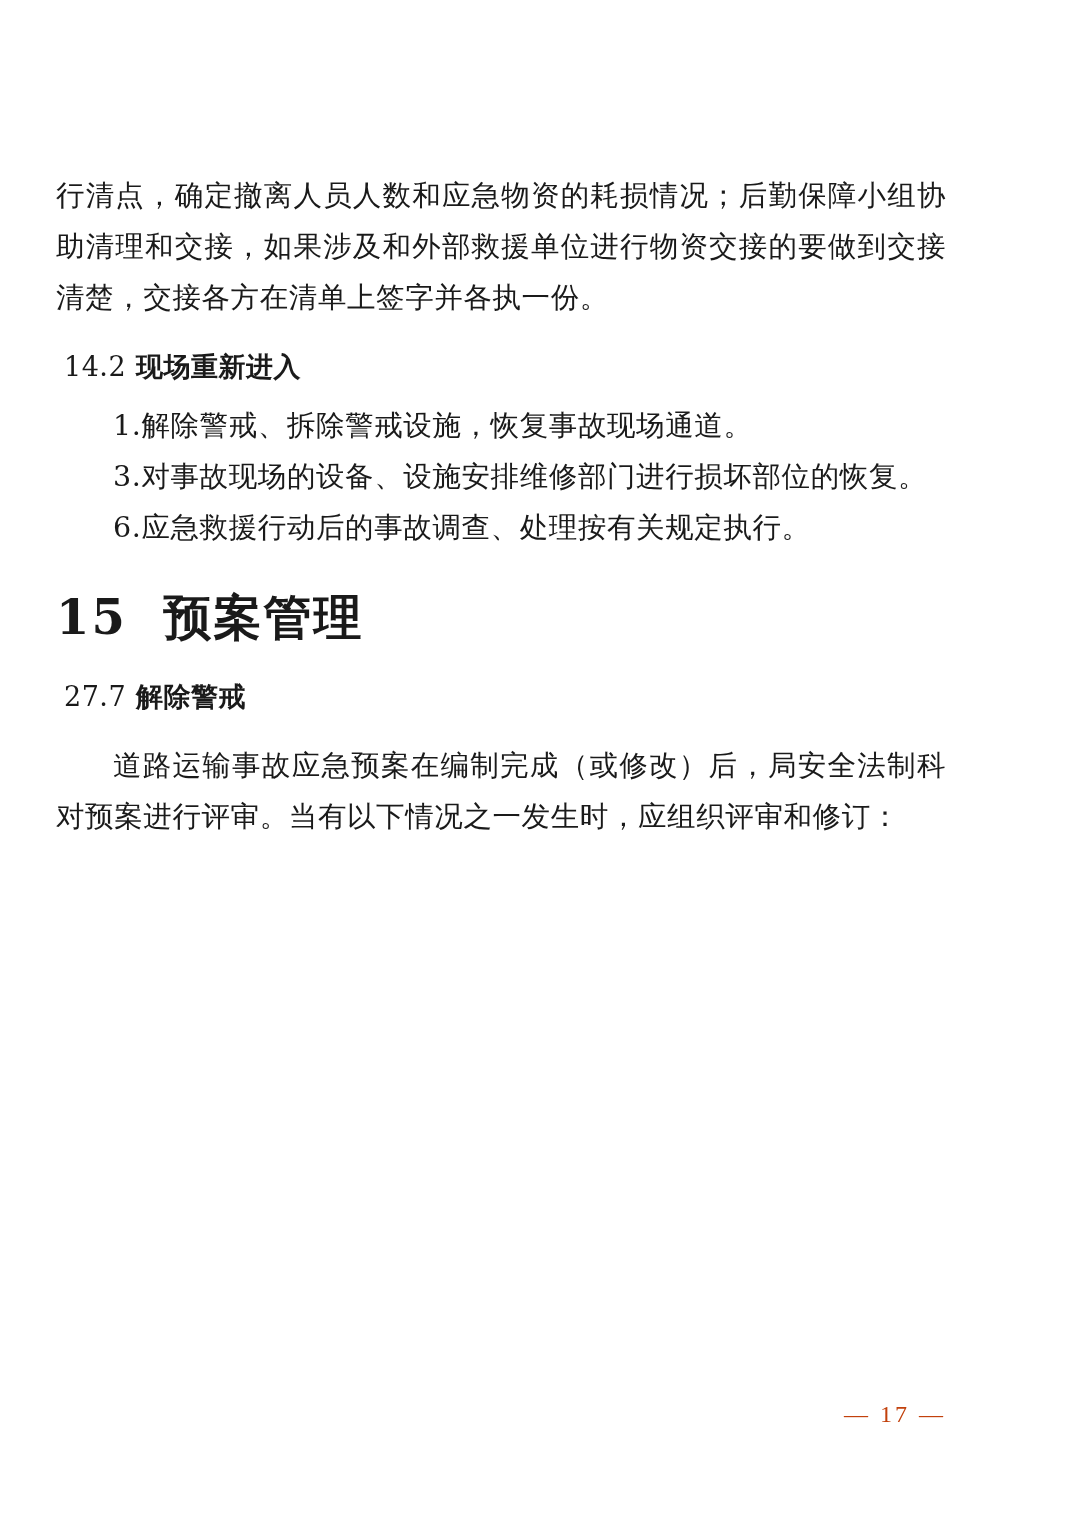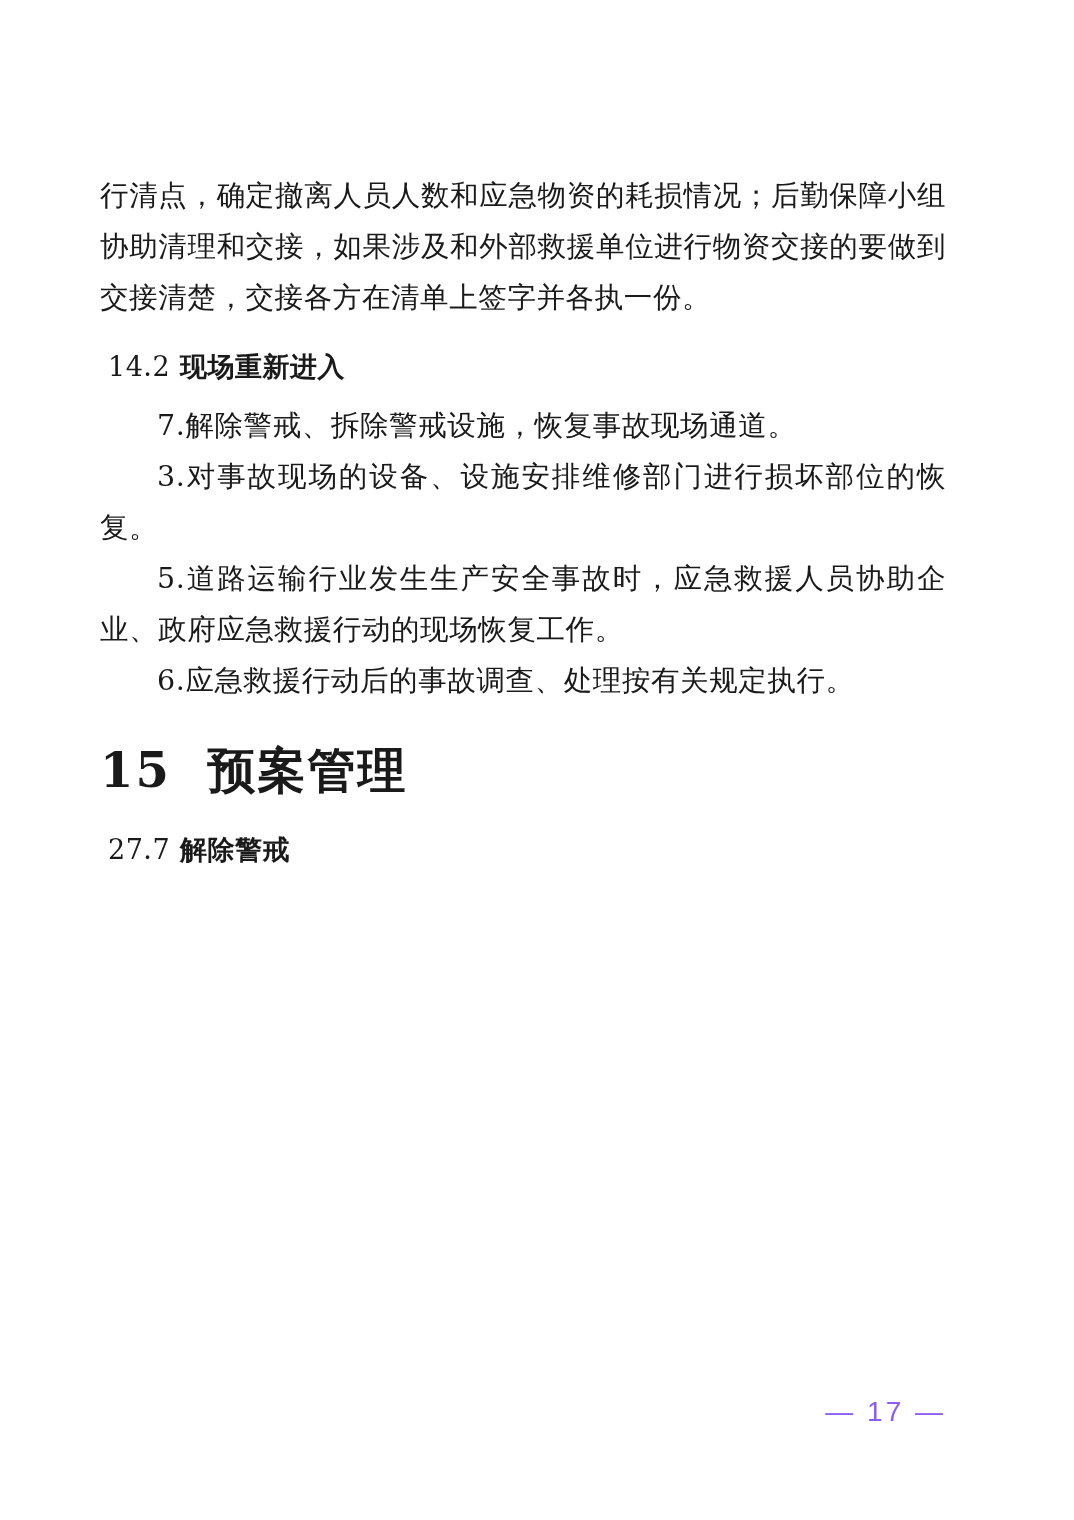--- a/index.html
+++ b/index.html
@@ -12,21 +12,21 @@
     height: 1520px;
     font-family: "DejaVu Serif", "Liberation Serif", serif;
     color: #1a1a1a;
     position: relative;
     overflow: hidden;
   }
   .page {
     box-sizing: border-box;
     width: 1074px;
     height: 1520px;
-    padding: 170px 128px 40px 100px;
+    padding: 170px 128px 40px 56px;
     position: relative;
   }
   .para {
     font-size: 28.5px;
     line-height: 51px;
     text-align: justify;
     text-justify: inter-ideograph;
     letter-spacing: 0.6px;
     margin: 0;
   }
@@ -51,52 +51,52 @@
     letter-spacing: 2px;
   }
   .heading-main .num {
     margin-right: 18px;
   }
   .gap-small { height: 10px; }
   .footer {
     position: absolute;
     right: 128px;
     bottom: 92px;
-    font-size: 28px;
+    font-size: 24px;
     letter-spacing: 3px;
-    font-family: Liberation Sans, sans-serif;
-    color: #8b5cf6;
+    font-family: Liberation Serif, serif;
+    color: #c2410c;
   }
 </style>
 </head>
 <body>
 
 <div class="page">
 
   <p class="para">行清点，确定撤离人员人数和应急物资的耗损情况；后勤保障小组协助清理和交接，如果涉及和外部救援单位进行物资交接的要做到交接清楚，交接各方在清单上签字并各执一份。</p>
 
   <div class="gap-small"></div>
 
   <h3 class="heading-sub">
     <span class="num">14.2</span>
     <span>现场重新进入</span>
   </h3>
 
-  <p class="para indent">7.解除警戒、拆除警戒设施，恢复事故现场通道。</p>
+  <p class="para indent">1.解除警戒、拆除警戒设施，恢复事故现场通道。</p>
   <p class="para indent">3.对事故现场的设备、设施安排维修部门进行损坏部位的恢复。</p>
-  <p class="para indent">5.道路运输行业发生生产安全事故时，应急救援人员协助企业、政府应急救援行动的现场恢复工作。</p>
   <p class="para indent">6.应急救援行动后的事故调查、处理按有关规定执行。</p>
 
   <h1 class="heading-main">
     <span class="num">15</span>
     <span>预案管理</span>
   </h1>
 
   <h3 class="heading-sub">
     <span class="num">27.7</span>
     <span>解除警戒</span>
   </h3>
 
   <div class="gap-small"></div>
 
+  <p class="para indent">道路运输事故应急预案在编制完成（或修改）后，局安全法制科对预案进行评审。当有以下情况之一发生时，应组织评审和修订：</p>
 
   <div class="footer">— 17 —</div>
 </div>
 
 </body></html>

